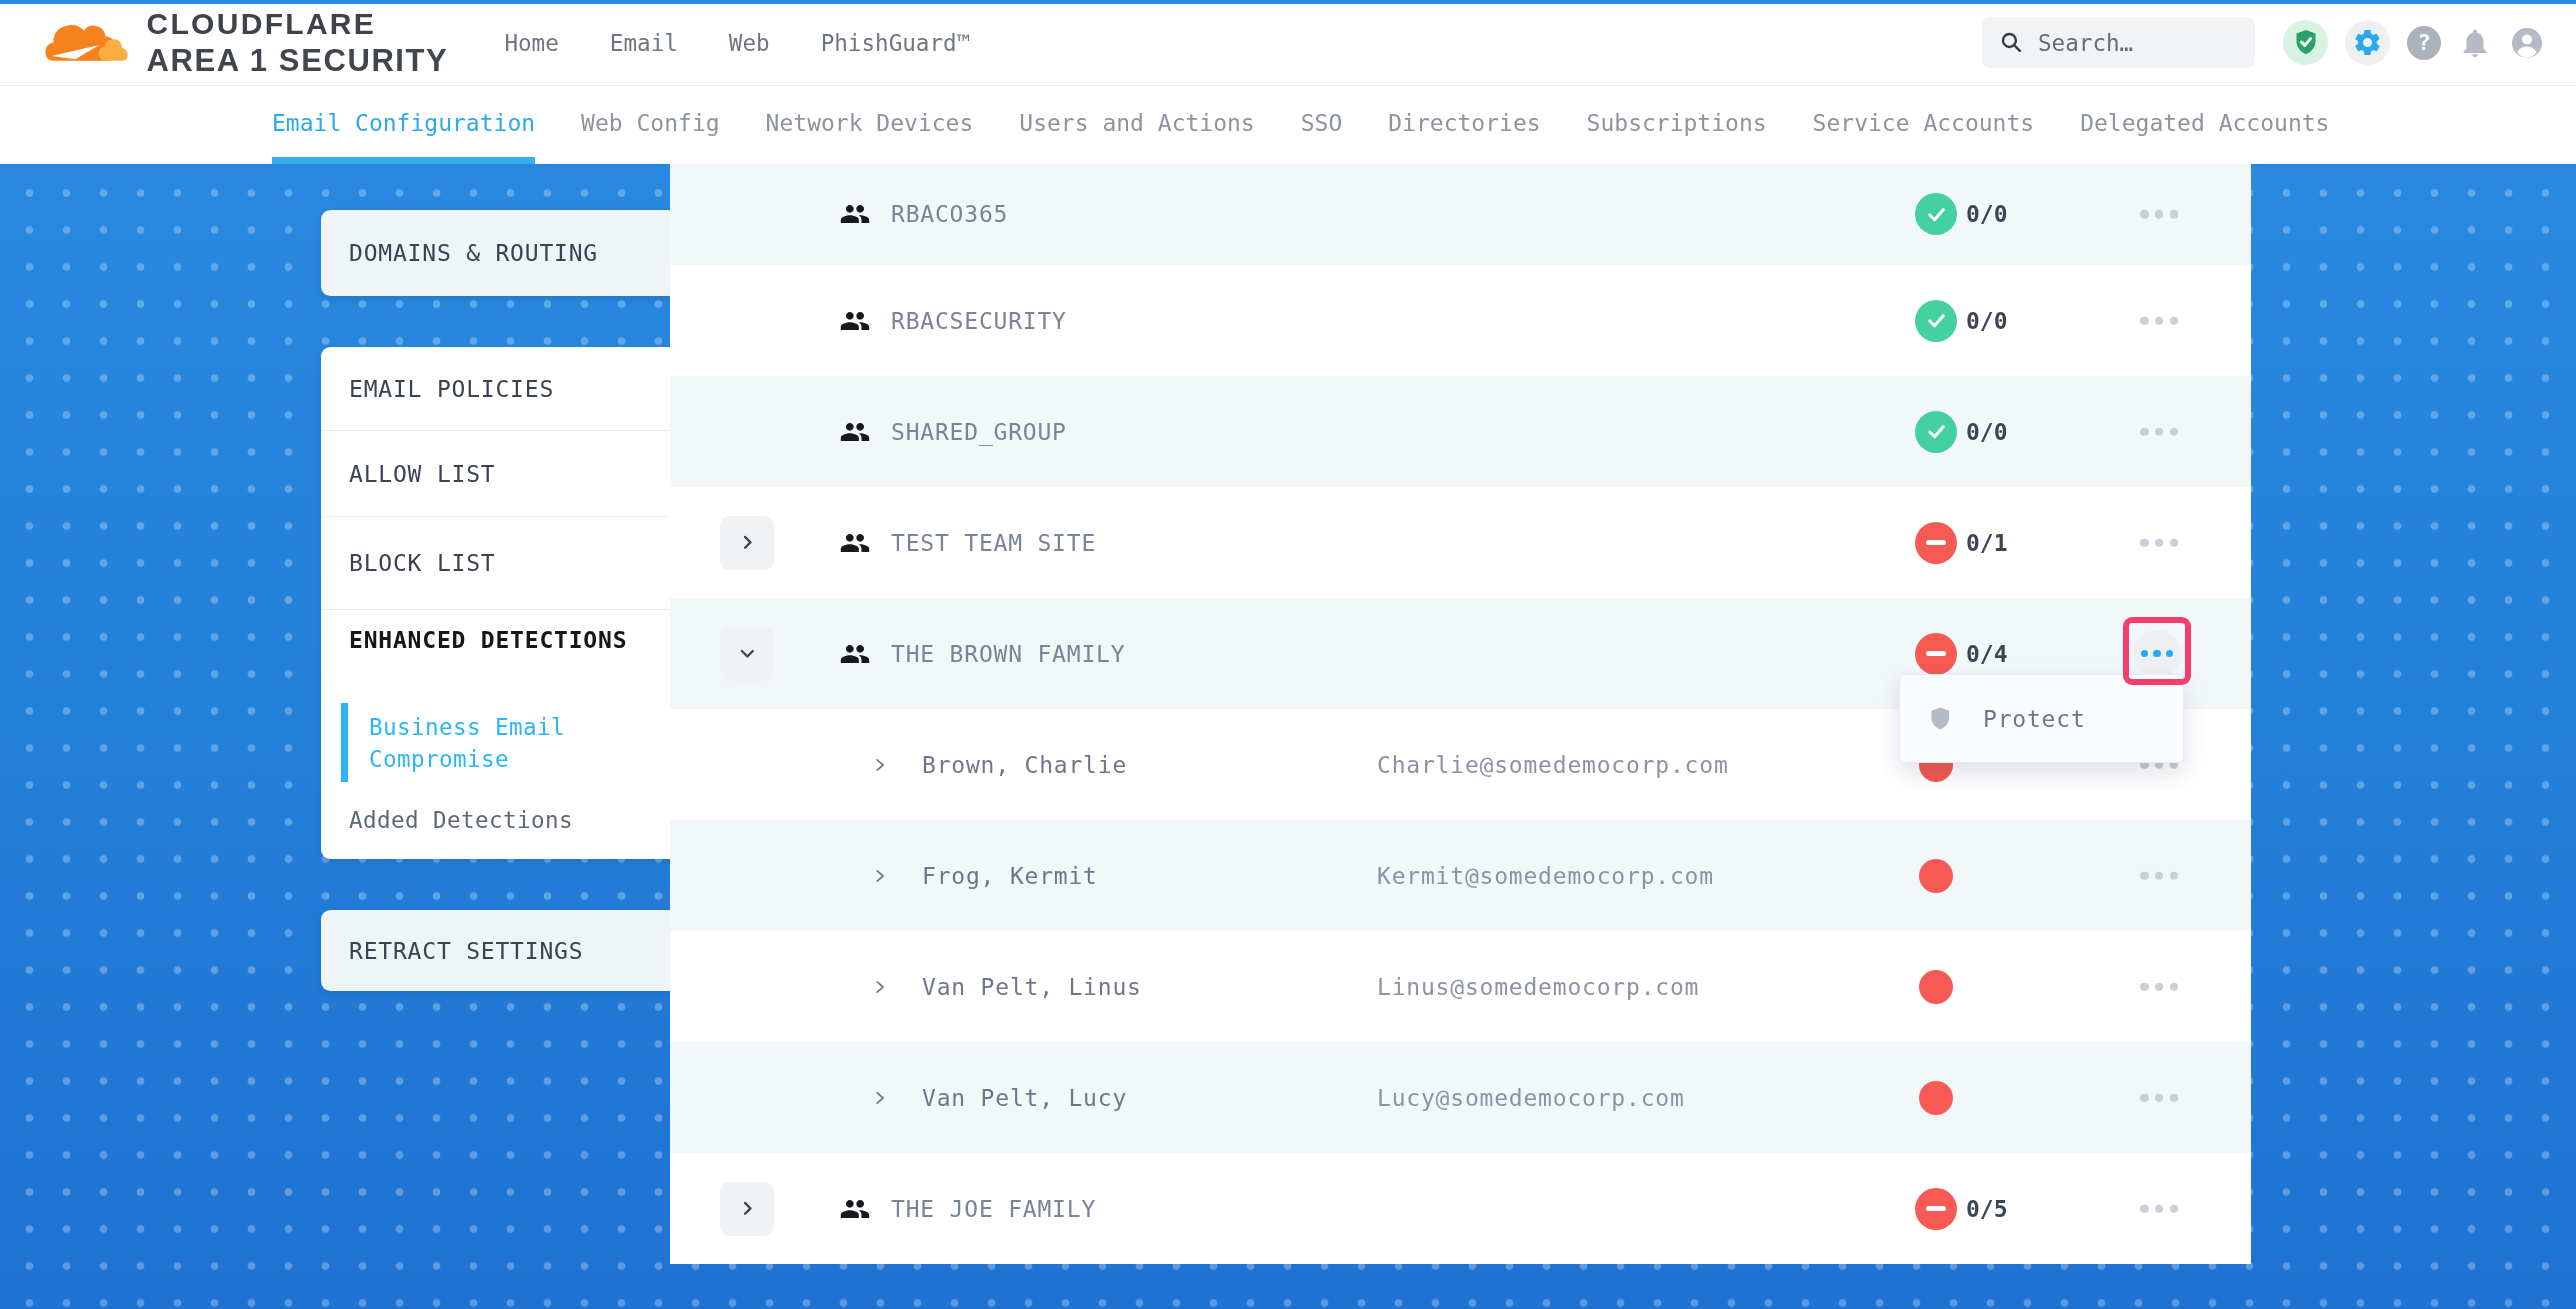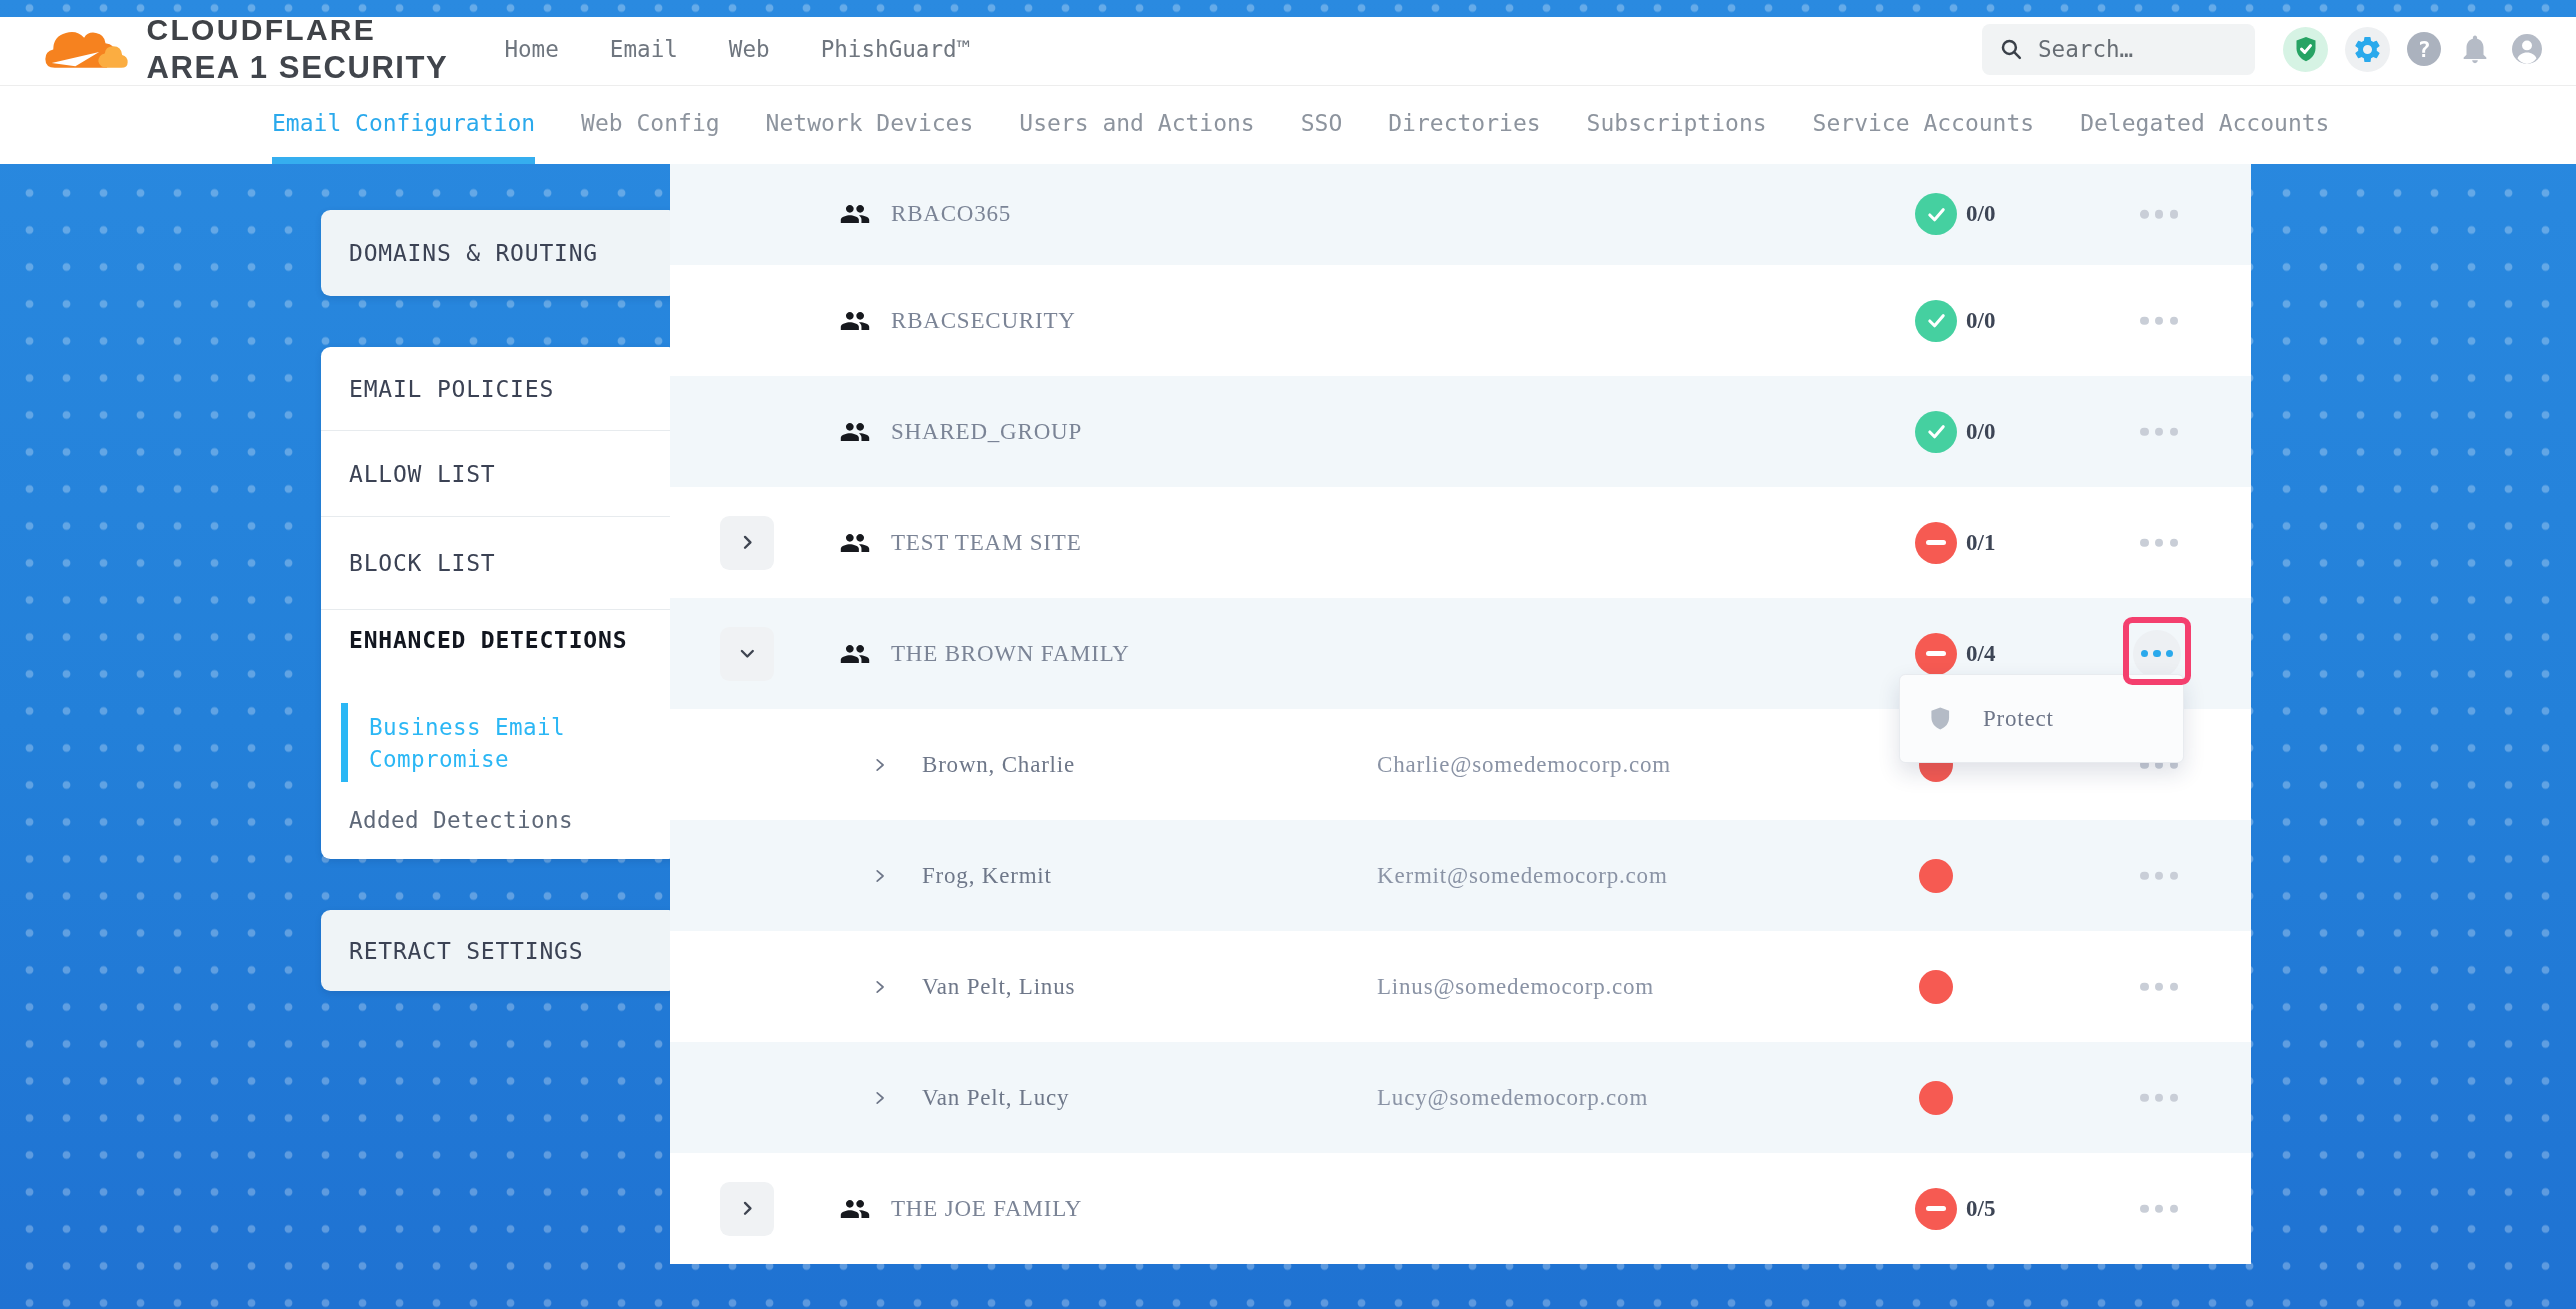--- a/index.html
+++ b/index.html
@@ -10,21 +10,21 @@
     background-color:#2484dc;
     background-image:
       radial-gradient(circle, rgba(255,255,255,.28) 0 3.5px, transparent 4.3px),
       linear-gradient(180deg,#2a8ae0 0%,#2380d9 55%,#1f72d2 100%);
     background-size:37px 37px, 100% 100%;
     background-position:11px 26.5px, 0 0;
   }
 
   
   .header {
-    position:absolute; left:0; top:17px; width:2576px; height:69px;
+    position:absolute; left:0; top:4px; width:2576px; height:82px;
     background:#ffffff; border-bottom:1.6px solid #ededed;
     display:flex; align-items:center; padding:0 31px 4px 39px; z-index:60;
   }
   .logo { display:flex; align-items:center; gap:12.5px; }
   .logo-text { display:flex; flex-direction:column; line-height:1; }
   .brand { font-family:"Liberation Sans", sans-serif; font-weight:bold; font-size:30px; letter-spacing:2.3px; color:#3f4247; }
   .product { font-family:"Liberation Sans", sans-serif; font-weight:bold; font-size:31px; letter-spacing:1.6px; color:#41454c; margin-top:6.2px; }
   .topnav { display:flex; gap:51px; margin-left:56px; }
   .topnav .navlink { font-size:22.6px; color:#6f767f; cursor:pointer; }
   .search {
@@ -63,21 +63,21 @@
   .sitem.i1 { height:83px; }
   .sitem.i2 { height:86px; }
   .sitem.i3 { height:93px; }
   .sitem.enh { height:94px; display:block; padding-top:14px; line-height:32px; font-weight:bold; color:#12161f; letter-spacing:0.8px; }
   .subitem { position:relative; font-size:22.6px; letter-spacing:0.4px; cursor:pointer; }
   .subitem.bec { height:79px; display:flex; flex-direction:column; justify-content:center; padding-left:28px; line-height:32px; color:#2bb7f5;margin-left:20px; }
   .subitem.bec .activebar { position:absolute; left:0; top:0; bottom:0; width:7px; background:#2bb7f5; }
   .subitem.added { height:76px; display:flex; align-items:center; padding-left:28px; color:#5e6878; }
 
   
-  .gtable { position:absolute; left:670px; top:163px; width:1581px; height:1097px; background:#ec4899; z-index:20;font-family:Liberation Serif, serif; }
+  .gtable { position:absolute; left:670px; top:163px; width:1581px; height:1097px; background:#ec4899; z-index:20; }
   .row { position:relative; width:100%; height:111px; }
   .row.first { height:102px; }
   .row.lt { background:#f2f7fa; }
   .row.wt { background:#ffffff; }
   .vc { position:absolute; top:50%; transform:translateY(-50%); }
   .expander {
     position:absolute; left:50px; top:50%; transform:translateY(-50%);
     width:54px; height:54px; border:none; border-radius:9.3px; background:#f0f2f4;
     display:flex; align-items:center; justify-content:center; cursor:pointer;
   }

